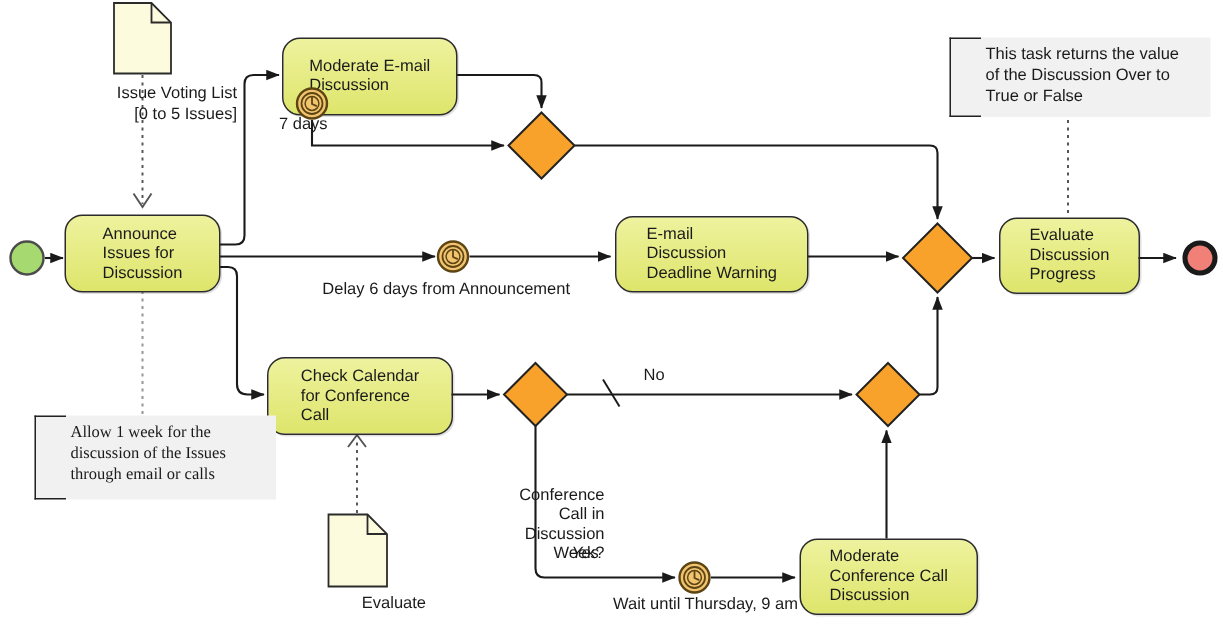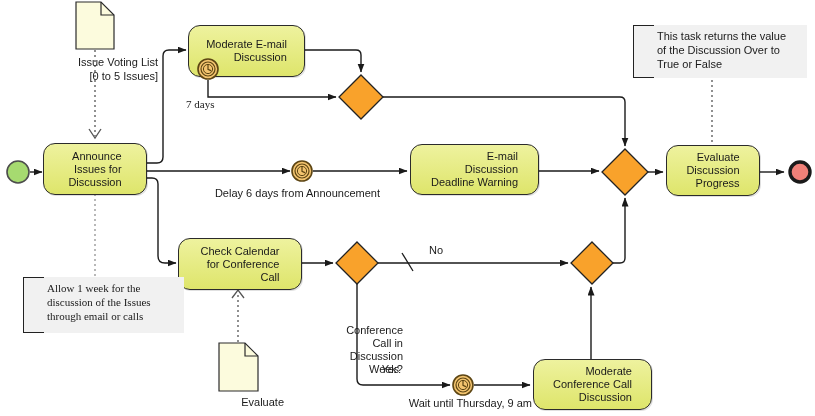--- a/index.html
+++ b/index.html
@@ -1,20 +1,20 @@
 <!DOCTYPE html>
 <html style="--task-fill-top: #eef29e; --task-fill-bottom: #dee56b; --task-border: #2b2b2b; --gateway-fill: #f9a22b; --gateway-border: #222222; --start-fill: #a6da70; --start-border: #4c4c4c; --end-fill: #f08078; --end-border: #1a1a1a; --timer-fill: #f3c46f; --timer-ring: #5d4513; --doc-fill: #fcfbdd; --doc-border: #2b2b2b; --annotation-bg: #f1f1f1; --line: #1a1a1a; --association: #555555; --annotation-link: #9a9a9a;"><head>
 <meta charset="utf-8">
 <style>
   html,body{margin:0;padding:0;background:#ffffff;}
   #canvas{position:relative;width:815px;height:416px;background:#ffffff;overflow:hidden;
           font-family:"Liberation Sans", sans-serif;color:#1a1a1a;}
   #wires{position:absolute;left:0;top:0;z-index:1;}
   .task{position:absolute;z-index:2;display:flex;align-items:center;justify-content:center;
-        text-align:right;font-size:11px;line-height:13px;
+        text-align:left;font-size:11px;line-height:13px;
         background:linear-gradient(180deg,var(--task-fill-top),var(--task-fill-bottom));
         border:1.4px solid var(--task-border);border-radius:12px;
         box-shadow:1px 1px 0 rgba(0,0,0,0.12);}
   .task-label{white-space:pre-line;}
   .flow-label{position:absolute;z-index:4;font-size:11px;line-height:13px;white-space:pre-line;}
   .center{text-align:right;}
   .annotation{position:absolute;z-index:2;background:var(--annotation-bg);font-size:11px;line-height:14px;padding-left:16px;}
   .annotation::before{content:"";position:absolute;left:0;top:0;bottom:0;width:20px;
         border:1.4px solid #222;border-right:none;pointer-events:none;}
   .ann-text{padding:4px 4px 3px 8px;white-space:pre-line;}
@@ -124,21 +124,21 @@
     <div class="ann-text">This task returns the value
 of the Discussion Over to
 True or False</div>
   </div>
   <div class="annotation" style="left:23px;top:277px;width:145px;height:56px;font-family:Liberation Serif, serif;">
     <div class="ann-text">Allow 1 week for the
 discussion of the Issues
 through email or calls</div>
   </div>
 
-  <div class="flow-label" style="left:186px;top:98px;font-family:Liberation Serif, serif;">7 days</div>
+  <div class="flow-label" style="left:186px;top:77px;">7 days</div>
   <div class="flow-label center" style="left:166px;top:187px;width:214px;">Delay 6 days from Announcement</div>
   <div class="flow-label" style="left:429px;top:244px;">No</div>
   <div class="flow-label" style="left:381px;top:363px;font-style:italic;">Yes</div>
   <div class="flow-label center" style="left:396px;top:397px;width:136px;">Wait until Thursday, 9 am</div>
   <div class="flow-label center" style="left:313px;top:290px;width:90px;margin-top:34px;">Conference
 Call in
 Discussion
 Week?</div>
 
   <div class="doc-label center" style="left:33px;top:55px;width:125px;">Issue Voting List

